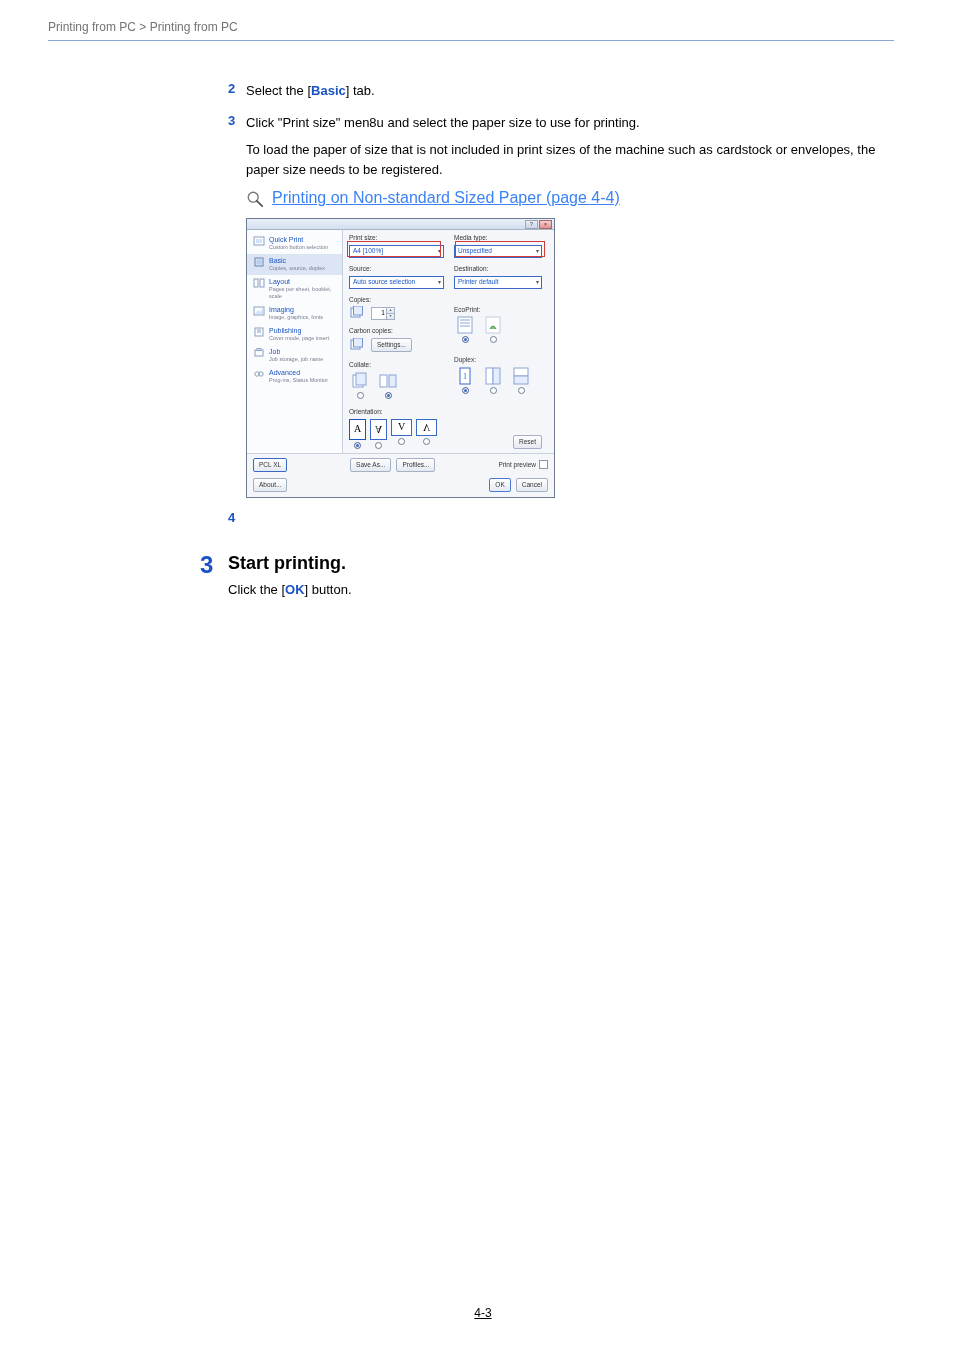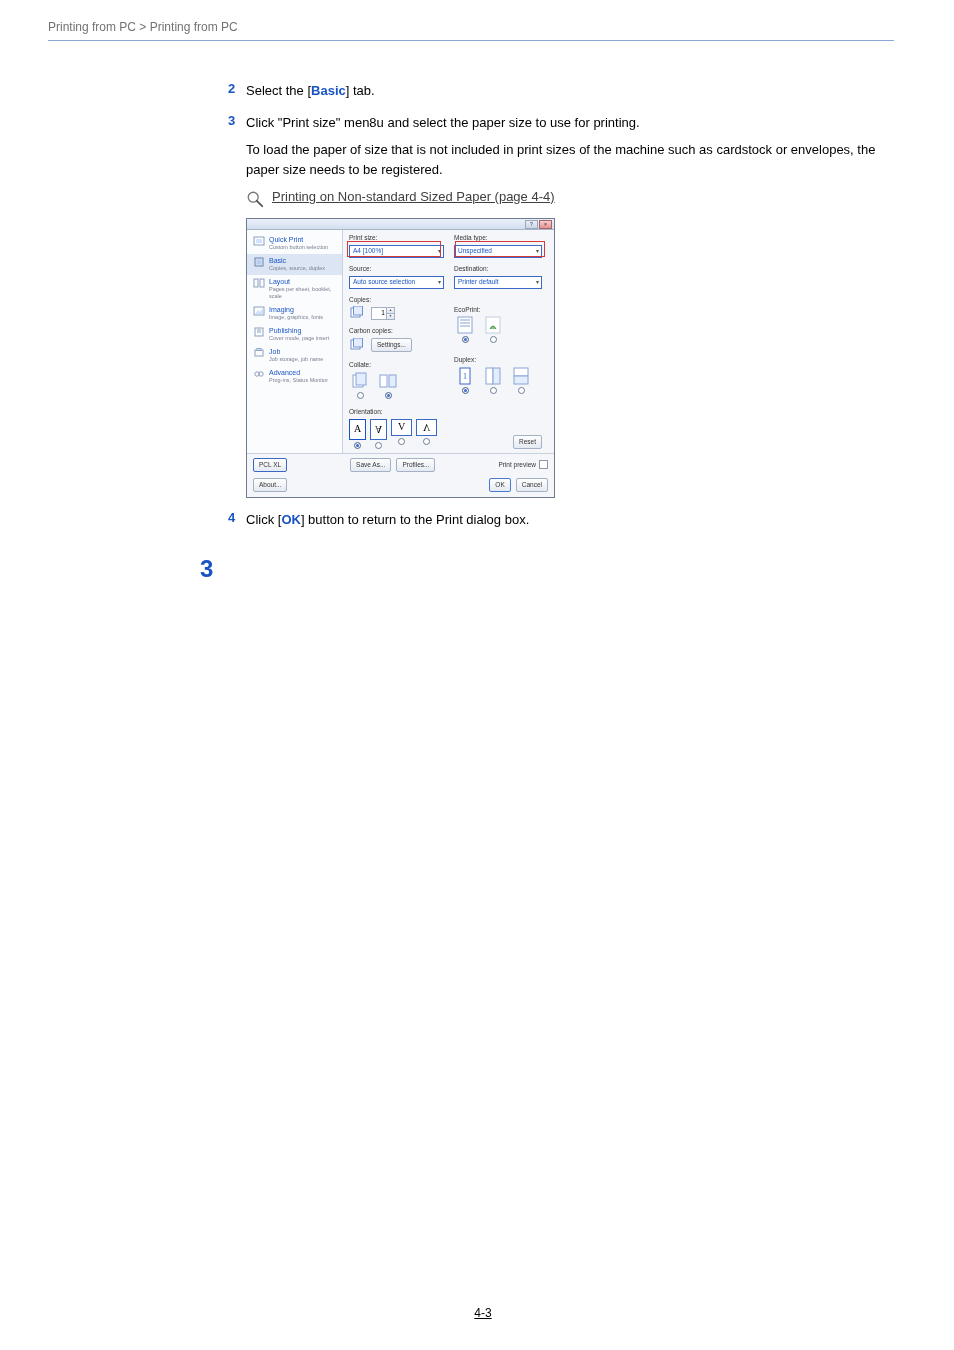--- a/index.html
+++ b/index.html
@@ -65,23 +65,23 @@
       margin-bottom: 10px;
     }
     .xref-icon {
       width: 18px;
       height: 18px;
       flex-shrink: 0;
       margin-right: 8px;
       margin-top: 1px;
     }
     .xref-link {
-      color: #404040;
+      color: #3b82f6;
       text-decoration: underline;
-      font-size: 13px;
+      font-size: 16px;
     }
 
     
     .big-step-row {
       display: flex;
       align-items: flex-start;
       margin-left: -28px;
       margin-top: 28px;
     }
     .big-step-num {
@@ -533,25 +533,28 @@
         <span class="btn">About...</span>
         <div style="display:flex; gap:5px;">
           <span class="btn primary">OK</span>
           <span class="btn">Cancel</span>
         </div>
       </div>
     </div>
 
     <div class="step-row">
       <div class="step-num">4</div>
-      <div class="step-text">
-        <span>Click [</span><span class="b-link">OK</span><span>] button to return to the Print dialog box.</span>
+    </div>
+
+    <div class="big-step-row">
+      <div class="big-step-num">3</div>
+      <div>
+        <div class="big-step-title">Start printing.</div>
+        <div style="margin-top:8px; font-size:13px;">
+          <span>Click the [</span><span class="b-link" style="color:#1a54c4;font-weight:bold;">OK</span><span>] button.</span>
+        </div>
       </div>
     </div>
 
-    <div class="big-step-row">
-      <div class="big-step-num">3</div>
-    </div>
-
   </div>
 
   <div class="page-number">4-3</div>
 </div>
 
 </body></html>

